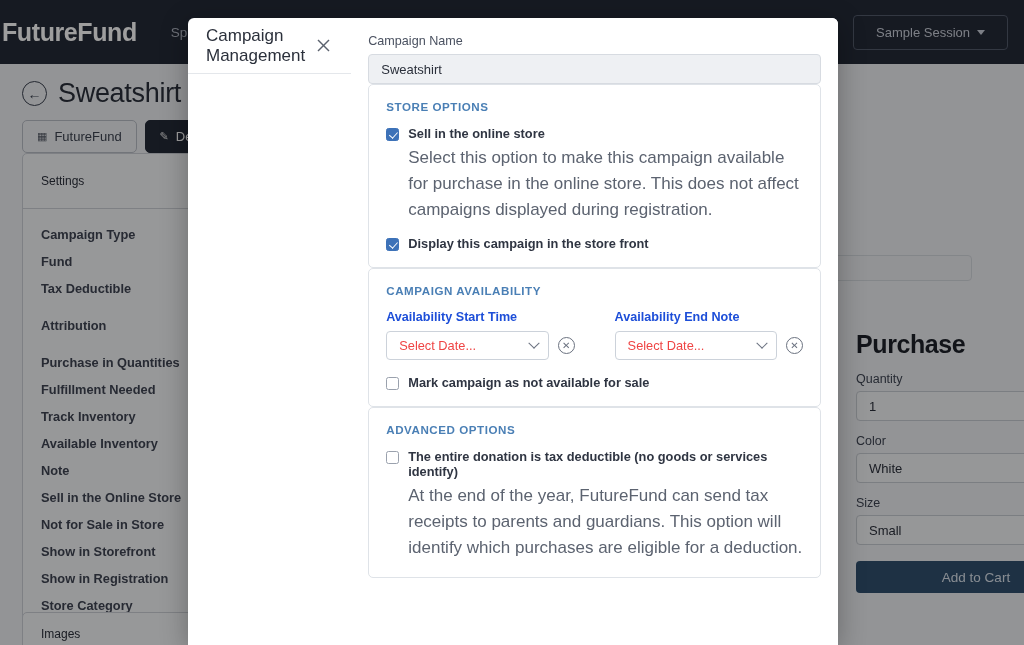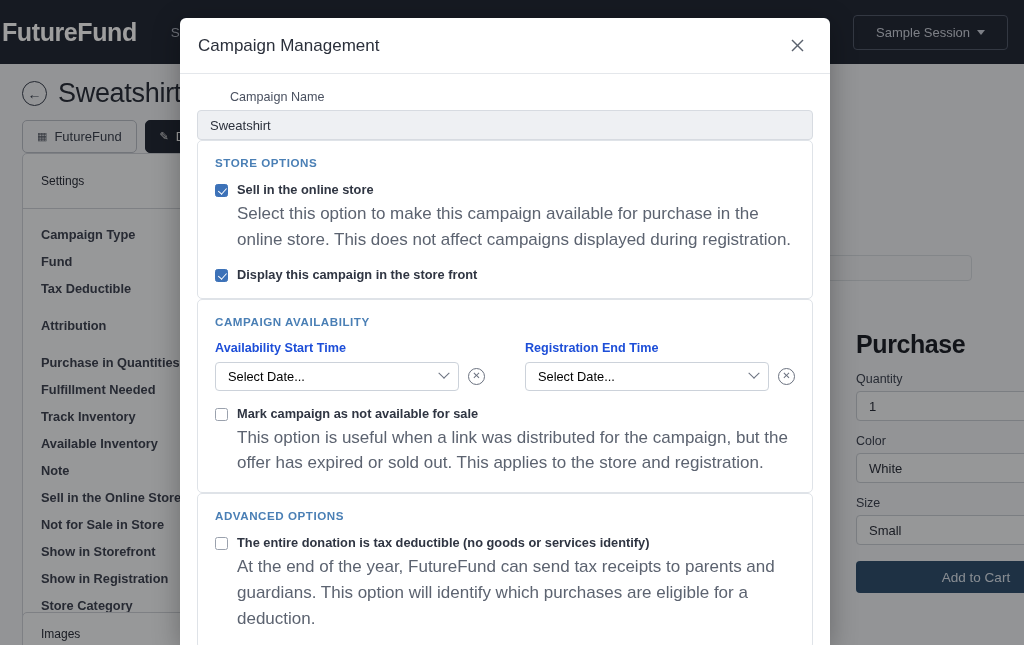--- a/index.html
+++ b/index.html
@@ -118,46 +118,46 @@
   }
   .add-cart {
     margin-top: 16px; height: 32px; border-radius: 4px;
     background: #31506f; color: #dbe3ec; font-size: 13.5px;
     display: flex; align-items: center; justify-content: center;
   }
 
   
   .modal {
     position: absolute; z-index: 100;
-    left: 180px; top: 18px; width: 650px; height: 627px;
+    left: 188px; top: 18px; width: 650px; height: 627px;
     background: #ffffff;
     border-radius: 6px 6px 0 0;
     box-shadow: 0 6px 28px rgba(0,0,0,.30);
     overflow: hidden;
-    display: flex; flex-direction: column;
+    display: flex; flex-direction: row;
   }
   .modal-head {
     height: 56px; flex: 0 0 56px;
     display: flex; align-items: center;
     padding: 0 20px 0 18px;
     border-bottom: 1px solid #e4e7eb;
   }
   .modal-title { font-size: 17px; color: #2b303b; font-weight: normal; }
   .modal-close {
     margin-left: auto; width: 26px; height: 26px;
     display: flex; align-items: center; justify-content: center;
     color: #5b626e;
   }
   .modal-body {
     flex: 1 1 auto; overflow: hidden;
     padding: 16px 17px 0 17px;
     background: #ffffff;
   }
 
-  .fld-label { font-size: 12.6px; color: #4a5160; margin-bottom: 6px; margin-left: 33px; }
+  .fld-label { font-size: 12.6px; color: #4a5160; margin-bottom: 6px; }
   .name-input {
     height: 30px; width: 100%;
     background: #eef0f3; border: 1px solid #d7dbe1; border-radius: 4px;
     display: flex; align-items: center; padding: 0 12px;
     font-size: 13px; color: #2b303b;
   }
 
   .section {
     border: 1px solid #dfe3e8; border-radius: 5px;
     padding: 15px 17px 16px 17px;
@@ -194,21 +194,21 @@
 
   .date-row { display: flex; gap: 0; }
   .date-col { width: 288px; }
   .date-col + .date-col { margin-left: 40px; }
   .date-col-label { font-size: 12.6px; font-weight: bold; color: #1d4ed8; margin-bottom: 7px; }
   .date-inline { display: flex; align-items: center; gap: 9px; }
   .select-box {
     flex: 1; height: 29px;
     border: 1px solid #ccd2da; border-radius: 4px; background: #fff;
     display: flex; align-items: center; padding: 0 10px 0 12px;
-    font-size: 12.8px; color: #000000;
+    font-size: 12.8px; color: #ef4444;
   }
   .chev {
     margin-left: auto; width: 8px; height: 8px;
     border: solid #6b7280; border-width: 0 1.6px 1.6px 0;
     transform: rotate(45deg) translate(-2px,-2px);
   }
   .clear-circle {
     width: 17px; height: 17px; flex: 0 0 17px; border-radius: 50%;
     border: 1.3px solid #6b7280; color: #6b7280;
     font-size: 10px; line-height: 1;
@@ -342,36 +342,35 @@
           <div class="date-inline">
             <div class="select-box">
               <span>Select Date...</span>
               <span class="chev"></span>
             </div>
             <div class="clear-circle">✕</div>
           </div>
         </div>
 
         <div class="date-col">
-          <div class="date-col-label">Registration End Time</div>
+          <div class="date-col-label">Availability End Note</div>
           <div class="date-inline">
             <div class="select-box">
               <span>Select Date...</span>
               <span class="chev"></span>
             </div>
             <div class="clear-circle">✕</div>
           </div>
         </div>
       </div>
 
       <div class="opt avail-check">
         <div class="cbx"></div>
         <div class="opt-text">
           <div class="opt-title">Mark campaign as not available for sale</div>
-          <div class="opt-desc">This option is useful when a link was distributed for the campaign, but the offer has expired or sold out. This applies to the store and registration.</div>
         </div>
       </div>
     </div>
 
     <div class="section">
       <div class="section-title">ADVANCED OPTIONS</div>
 
       <div class="opt">
         <div class="cbx"></div>
         <div class="opt-text">

